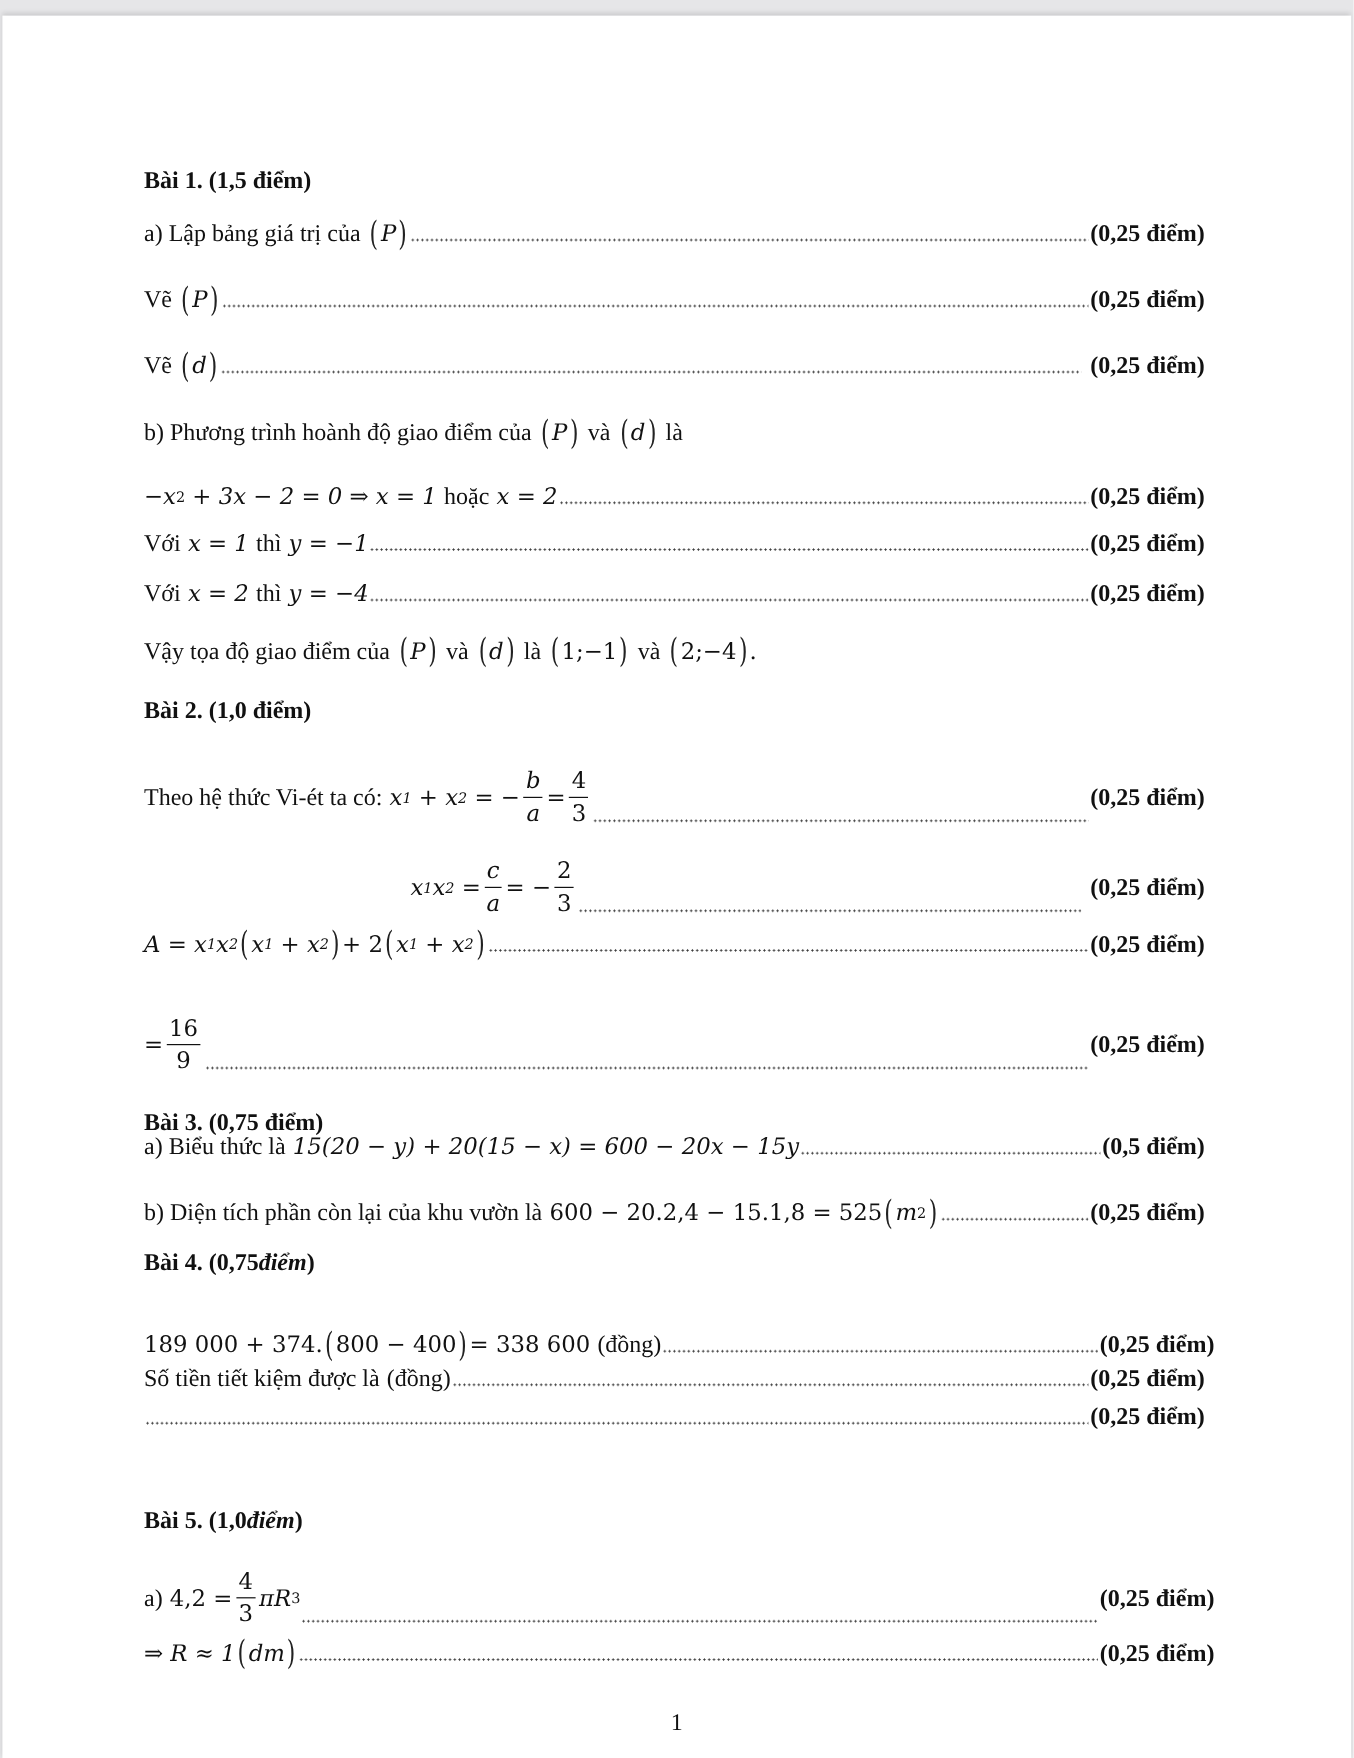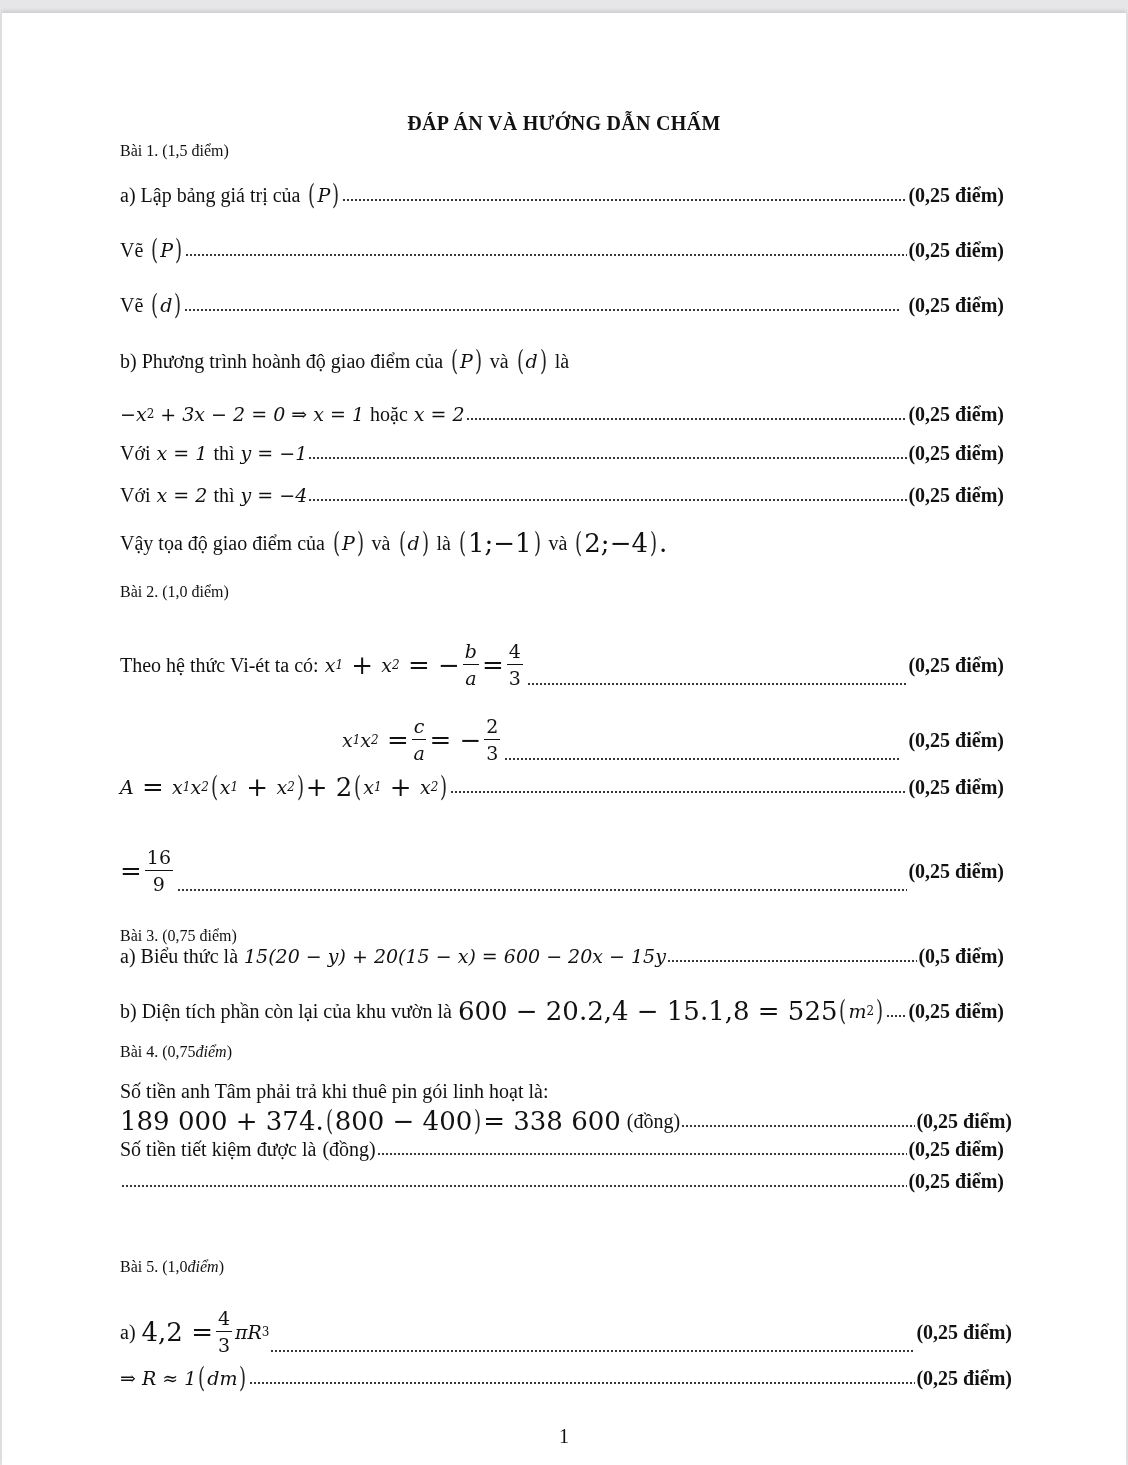--- a/index.html
+++ b/index.html
@@ -32,40 +32,39 @@
     background-size: 4px 4px;
     background-repeat: repeat-x;
     background-position: 0 10px;
   }
   .score { font-weight: bold; flex: 0 0 auto; }
   .score.sp { margin-left: 6px; }
   .title {
     position: absolute; top: 99px; left: 0; right: 0; text-align: center;
     font-weight: bold; font-size: 20px; letter-spacing: 0.3px;
   }
-  .head { font-weight: normal; font-size: 16px; }
+  .head { font-weight: bold; font-size: 20px; }
   .head i { font-style: italic; }
   .m { font-style: italic; font-family: "DejaVu Serif", "Liberation Serif", serif; font-size: 19px; }
-  .mr { font-family: "DejaVu Serif", "Liberation Serif", serif; font-size: 26px; }
+  .mr { font-family: "DejaVu Serif", "Liberation Serif", serif; font-size: 19px; }
   .par { font-family: "DejaVu Serif", serif; font-size: 28px; font-weight: 200; color: #222; transform: scaleX(0.65); display: inline-block; line-height: 24px; }
   .sub { font-size: 12px; vertical-align: -6px; font-style: italic; }
   .sup { font-size: 12px; vertical-align: 9px; }
   .frac { display: inline-flex; flex-direction: column; align-items: center; vertical-align: middle; margin: 0 3px; font-family: "DejaVu Serif", serif; font-size: 19px; }
   .frac .nu { border-bottom: 1.2px solid #111; padding: 0 2px; line-height: 26px; }
   .frac .de { line-height: 26px; }
   .frac .it { font-style: italic; }
   .gap { display: inline-block; width: 6px; }
   .pagenum { position: absolute; top: 1412px; left: 0; right: 0; text-align: center; font-size: 20px; }
 </style>
 </head>
 <body>
 
 <div class="page">
 
-  <div class="title">ĐÁP ÁN VÀ HƯỚNG DẪN CHẤM</div>
 
   <div class="ln head" style="top:126px">Bài 1. (1,5 điểm)</div>
 
   <div class="ln full" style="top:170px">
     <span>a) Lập bảng giá trị của</span>
     <span class="gap"></span>
       <span class="par">(</span>
       <span class="m">P</span>
       <span class="par">)</span>
     <span class="dots"></span>
@@ -272,21 +271,20 @@
     <span class="dots"></span>
     <span class="score">(0,25 điểm)</span>
   </div>
 
   <div class="ln head" style="top:1027px">
     <span>Bài 4. (0,75 </span>
       <i>điểm</i>
       <span>)</span>
   </div>
 
-  <div class="ln" style="top:1066px">Số tiền anh Tâm phải trả khi thuê pin gói linh hoạt là:</div>
 
   <div class="ln full w2" style="top:1096px">
     <span class="mr">189 000 + 374.</span>
     <span class="par">(</span>
       <span class="mr">800 − 400</span>
       <span class="par">)</span>
     <span class="mr">= 338 600</span>
     <span class="gap"></span>
       <span>(đồng)</span>
     <span class="dots"></span>

